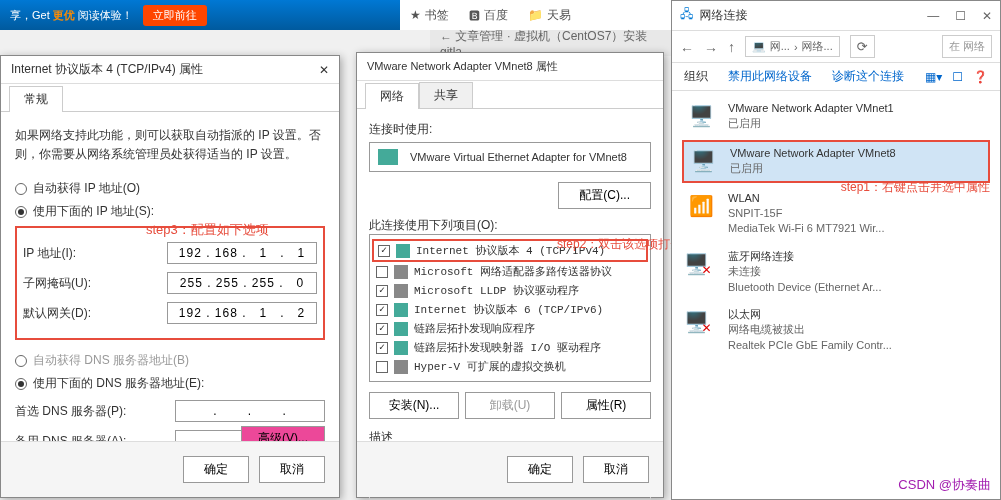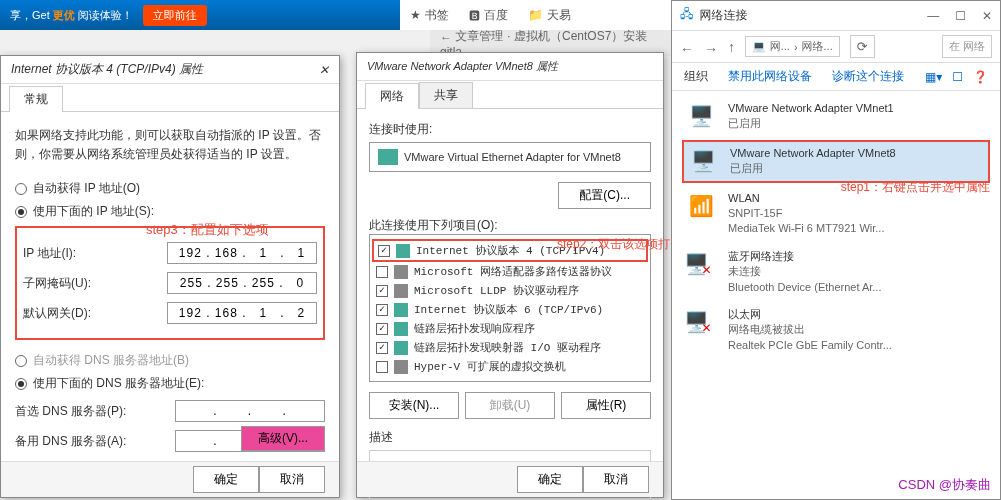--- a/index.html
+++ b/index.html
@@ -9,46 +9,46 @@
 .banner-btn { background: #ff4500; color: #fff; padding: 3px 10px; border-radius: 3px; margin-left: 10px; font-size: 11px; }
 .bookmarks { position: absolute; top: 0; left: 400px; right: 330px; height: 30px; display: flex; align-items: center; gap: 20px; padding: 0 10px; background: #fff; }
 .bookmarks span { color: #555; font-size: 12px; display: flex; align-items: center; gap: 4px; }
 .yellow-star { color: #f0ad4e; }
 .blue-ico { color: #0078d4; }
 .orange-ico { color: #ff8c00; }
 .browser-tab { position: absolute; top: 30px; left: 430px; right: 330px; height: 26px; background: #e8e8e8; display: flex; align-items: center; padding: 0 10px; font-size: 12px; color: #666; }
 
 
 .dialog1 { position: absolute; top: 55px; left: 0; width: 340px; height: 443px; background: #fff; border: 1px solid #888; box-shadow: 2px 2px 8px rgba(0,0,0,0.3); }
-.dialog-title { height: 28px; display: flex; align-items: center; padding: 0 10px; border-bottom: 1px solid #ddd; justify-content: space-between; font-style: italic; }
+.dialog-title { height: 28px; display: flex; align-items: center; padding: 0 10px; border-bottom: 1px solid #ddd; justify-content: space-between; }
 .tab-bar { height: 28px; display: flex; align-items: flex-end; border-bottom: 1px solid #ccc; padding: 0 8px; }
 .tab { padding: 4px 14px; border: 1px solid #ccc; border-bottom: none; background: #fff; margin-bottom: -1px; font-size: 12px; }
 .dlg-body { padding: 14px; }
 .note-text { font-size: 12px; line-height: 1.6; margin-bottom: 16px; }
 .radio-opt { display: flex; align-items: center; gap: 6px; margin: 6px 0; font-size: 12px; }
 .radio { width: 12px; height: 12px; border: 1px solid #666; border-radius: 50%; display: inline-flex; align-items: center; justify-content: center; }
 .radio.on::after { content: ""; width: 6px; height: 6px; background: #333; border-radius: 50%; }
 .red-box1 { border: 2px solid #e74c3c; padding: 6px; margin-top: 4px; }
 .ip-row { display: flex; align-items: center; justify-content: space-between; margin: 8px 0; }
 .ip-label { font-size: 12px; }
 .ip-input { width: 150px; height: 22px; border: 1px solid #999; text-align: center; font-size: 12px; padding: 2px; letter-spacing: 1px; }
 .step-label { color: #e74c3c; font-size: 13px; position: absolute; }
 .step3 { top: 165px; left: 145px; }
 .dns-section { margin-top: 12px; }
 .check-row { display: flex; align-items: center; gap: 6px; margin-top: 18px; }
 .checkbox { width: 12px; height: 12px; border: 1px solid #666; display: inline-block; }
 .checkbox.on::after { content: "✓"; font-size: 10px; line-height: 10px; display: block; text-align: center; }
-.dlg-footer { position: absolute; bottom: 0; left: 0; right: 0; height: 36px; display: flex; align-items: center; justify-content: flex-end; gap: 0; padding: 0 14px; border-top: 1px solid #ddd; background: #f5f5f5; }
+.dlg-footer { position: absolute; bottom: 0; left: 0; right: 0; height: 56px; display: flex; align-items: center; justify-content: flex-end; gap: 10px; padding: 0 14px; border-top: 1px solid #ddd; background: #f5f5f5; }
 .btn { padding: 4px 20px; border: 1px solid #999; background: #fff; font-size: 12px; }
 .adv-btn { position: absolute; right: 14px; bottom: 46px; padding: 3px 16px; border: 1px solid #999; background: #ec4899; font-size: 12px; }
 
 
 .dialog2 { position: absolute; top: 52px; left: 356px; width: 308px; height: 446px; background: #fff; border: 1px solid #888; box-shadow: 2px 2px 8px rgba(0,0,0,0.3); }
 .dlg2-body { padding: 12px; font-size: 12px; }
-.adapter-box { border: 1px solid #999; padding: 6px 8px; margin: 4px 0 10px; display: flex; align-items: center; gap: 6px; }
+.adapter-box { border: 1px solid #999; padding: 6px 8px; margin: 4px 0 10px; display: flex; align-items: center; gap: 12px; }
 .adapter-ico { width: 20px; height: 16px; background: #4a9; display: inline-block; }
 .config-btn-row { display: flex; justify-content: flex-end; margin-bottom: 8px; }
 .list-box { border: 1px solid #999; padding: 4px 2px; height: 148px; }
 .list-item { display: flex; align-items: center; gap: 6px; padding: 2px 4px; font-size: 11px; font-family: Liberation Mono, monospace; }
 .list-item.sel { border: 2px solid #e74c3c; }
 .small-ico { width: 14px; height: 14px; display: inline-block; }
 .green-ico { background: #4a9; }
 .grey-ico { background: #888; }
 .step2 { top: 183px; left: 200px; font-size: 12px; white-space: nowrap; }
 .btn-row3 { display: flex; justify-content: space-between; margin-top: 10px; gap: 6px; }

